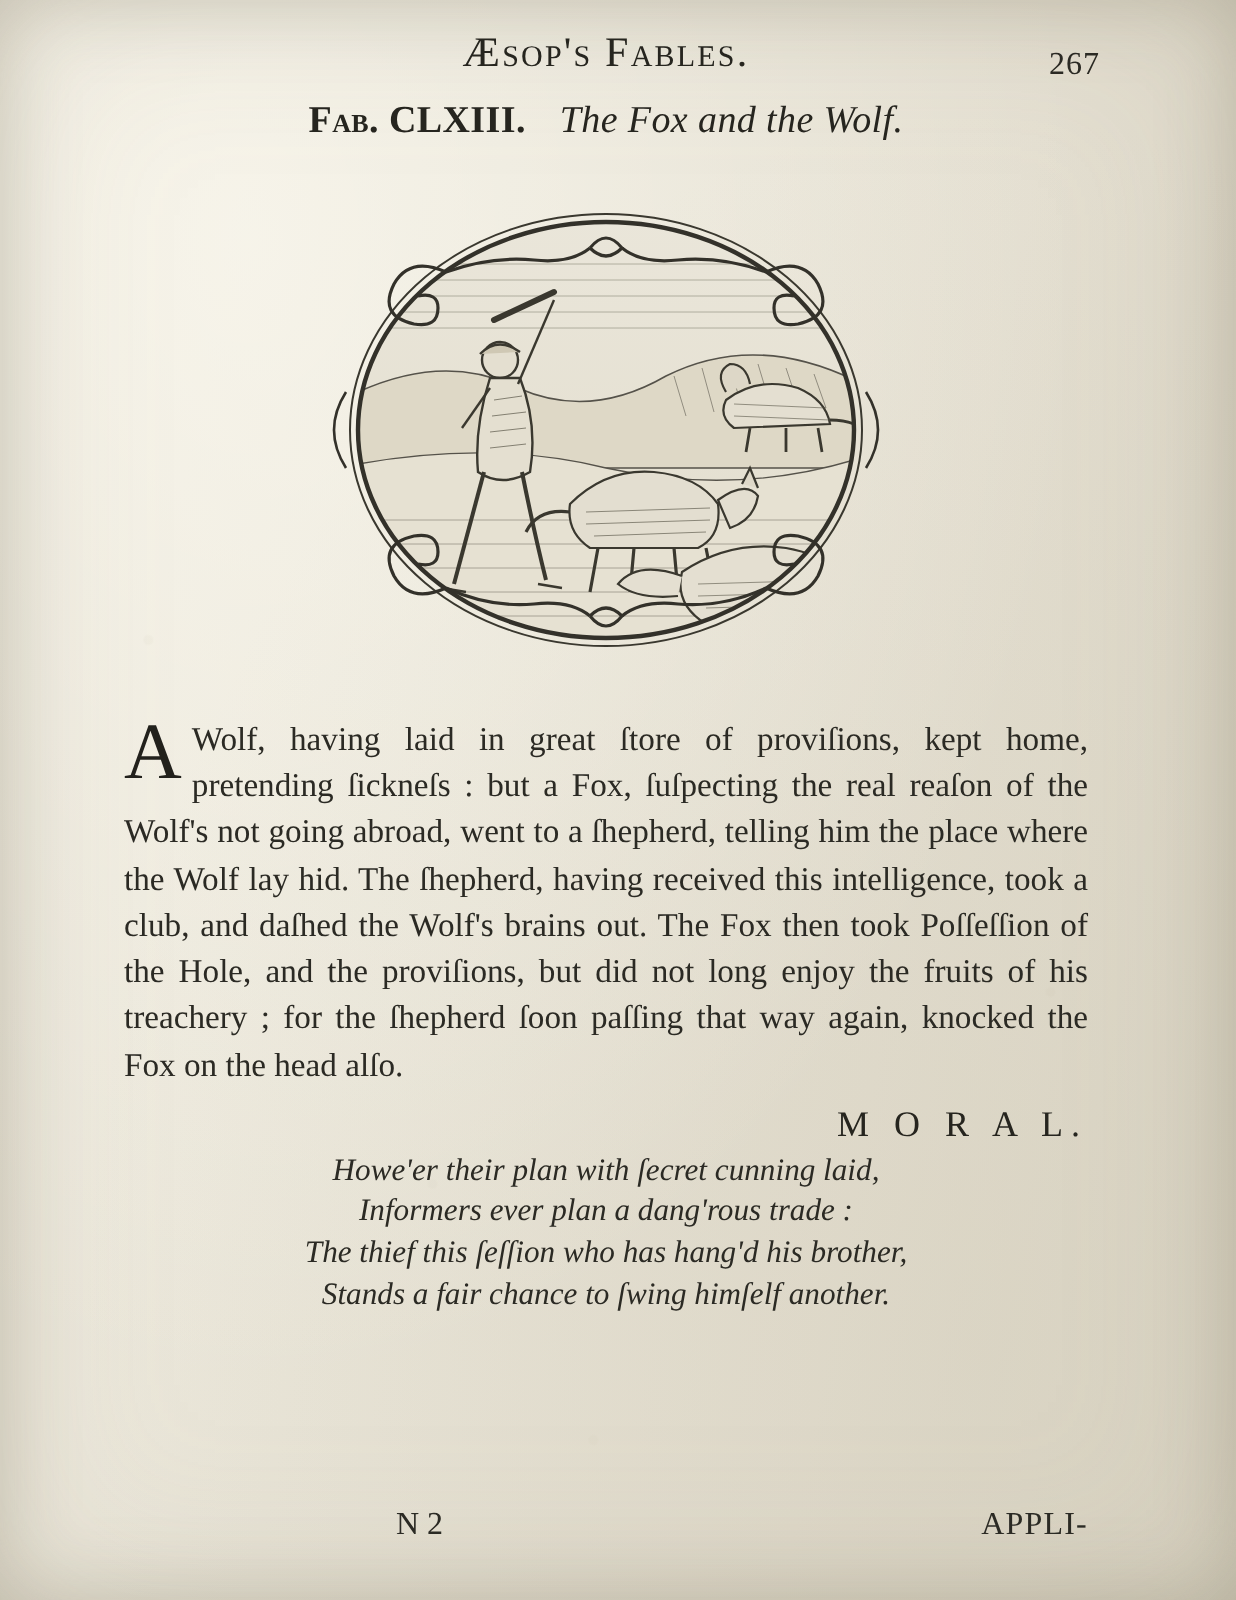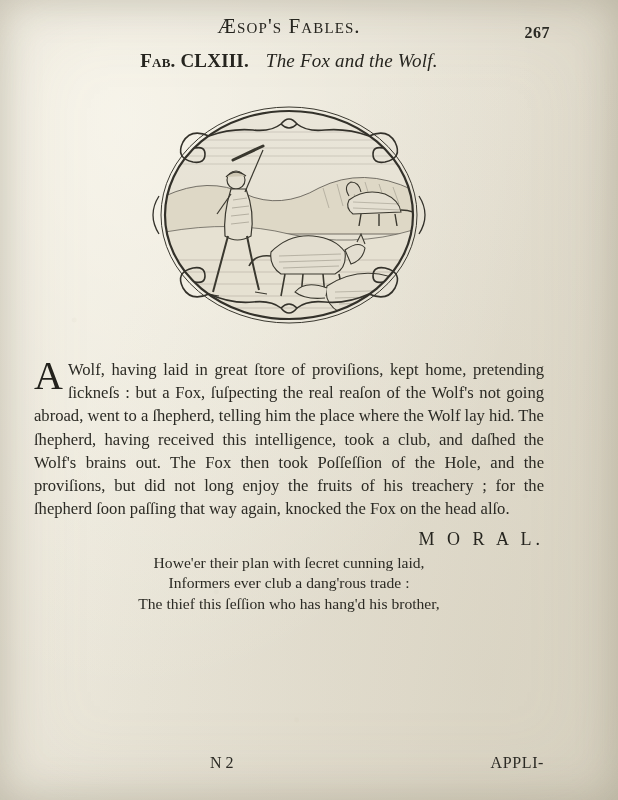--- a/index.html
+++ b/index.html
@@ -45,21 +45,21 @@
     background-image:
       radial-gradient(circle at 12% 40%, rgba(150,140,110,.10) 0 2px, rgba(0,0,0,0) 3px),
       radial-gradient(circle at 62% 22%, rgba(150,140,110,.09) 0 2px, rgba(0,0,0,0) 3px),
       radial-gradient(circle at 35% 74%, rgba(150,140,110,.08) 0 2px, rgba(0,0,0,0) 3px),
       radial-gradient(circle at 85% 62%, rgba(150,140,110,.08) 0 2px, rgba(0,0,0,0) 3px),
       radial-gradient(circle at 48% 90%, rgba(150,140,110,.07) 0 2px, rgba(0,0,0,0) 3px);
   }
 
   .content {
     position: relative;
-    padding: 14px 74px 0 34px;
+    padding: 14px 74px 0 62px;
     z-index: 2;
   }
 
   
   .running-head {
     display: flex;
     align-items: baseline;
     justify-content: center;
     position: relative;
     height: 30px;
@@ -72,21 +72,20 @@
     color: #26251f;
     white-space: nowrap;
   }
   .folio {
     position: absolute;
     right: -6px;
     bottom: 2px;
     font-size: 16px;
     letter-spacing: .5px;
     color: #2b2a24;
-    font-weight: bold;
   }
 
   
   .fable-title {
     text-align: center;
     font-size: 19px;
     letter-spacing: .2px;
     margin: 6px 0 12px 0;
     color: #26251f;
   }
@@ -129,31 +128,32 @@
   
   .moral-head {
     text-align: right;
     font-variant: small-caps;
     font-size: 18px;
     letter-spacing: 4px;
     margin: 8px 0 3px 0;
     color: #26251f;
   }
   .moral-lines {
+    font-style: italic;
     font-size: 15.6px;
     line-height: 1.33;
     text-align: center;
     color: #2b2a24;
   }
   .moral-lines div { white-space: nowrap; }
 
   
   .footer {
     position: absolute;
-    left: 90px;
+    left: 78px;
     right: 74px;
     bottom: 28px;
     display: flex;
     align-items: baseline;
     justify-content: space-between;
     font-size: 16px;
     color: #2b2a24;
     z-index: 2;
   }
   .signature { padding-left: 120px; }
@@ -297,22 +297,23 @@
     </div>
 
     <div class="fable-body">
       <span class="dropcap">A</span><span>Wolf, having laid in great ſtore of proviſions, kept home, pretending ſickneſs : but a Fox, ſuſpecting the real reaſon of the Wolf's not going abroad, went to a ſhepherd, telling him the place where the Wolf lay hid. The ſhepherd, having received this intelligence, took a club, and daſhed the Wolf's brains out. The Fox then took Poſſeſſion of the Hole, and the proviſions, but did not long enjoy the fruits of his treachery ; for the ſhepherd ſoon paſſing that way again, knocked the Fox on the head alſo.</span>
     </div>
 
     <div class="moral-head">M O R A L.</div>
 
     <div class="moral-lines">
       <div>Howe'er their plan with ſecret cunning laid,</div>
-      <div>Informers ever club a dang'rous trade :</div>
+      <div>Informers ever plan a dang'rous trade :</div>
       <div>The thief this ſeſſion who has hang'd his brother,</div>
+      <div>Stands a fair chance to ſwing himſelf another.</div>
     </div>
 
   </div>
 
   <div class="footer">
     <span class="signature">N 2</span>
     <span class="catchword">APPLI-</span>
   </div>
 </div>
 

